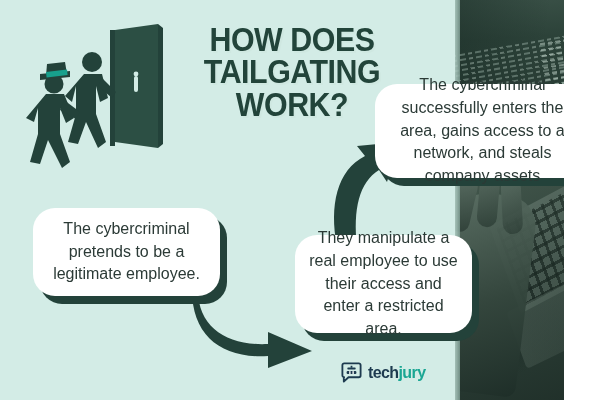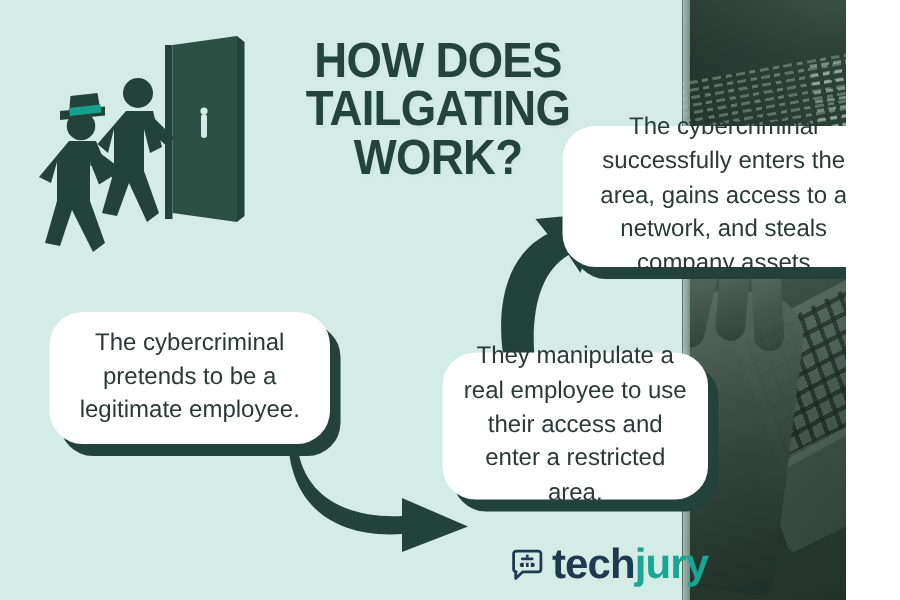--- a/index.html
+++ b/index.html
@@ -196,21 +196,21 @@
   .logo {
     position: absolute;
     top: 362px;
     left: 341px;
     display: flex;
     align-items: center;
     gap: 6px;
   }
   .logo-mark { width: 21px; height: 21px; }
   .logo-word {
-    font-size: 28px;
+    font-size: 16px;
     font-weight: 700;
     letter-spacing: -0.6px;
     line-height: 1;
   }
   .logo-tech { color: #1d3a4f; }
   .logo-jury { color: #1aa693; }
 </style>
 </head>
 <body>
 

